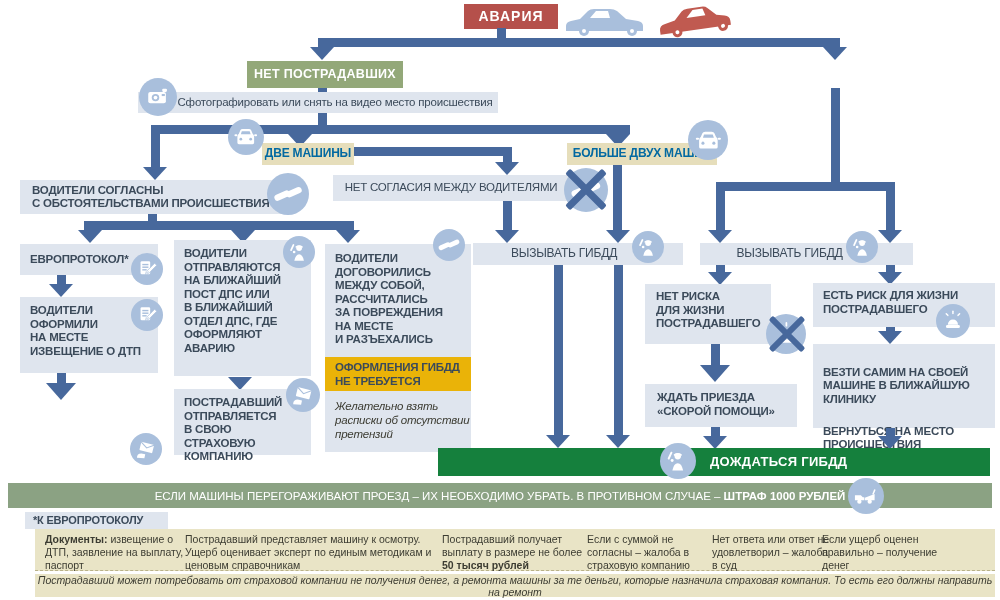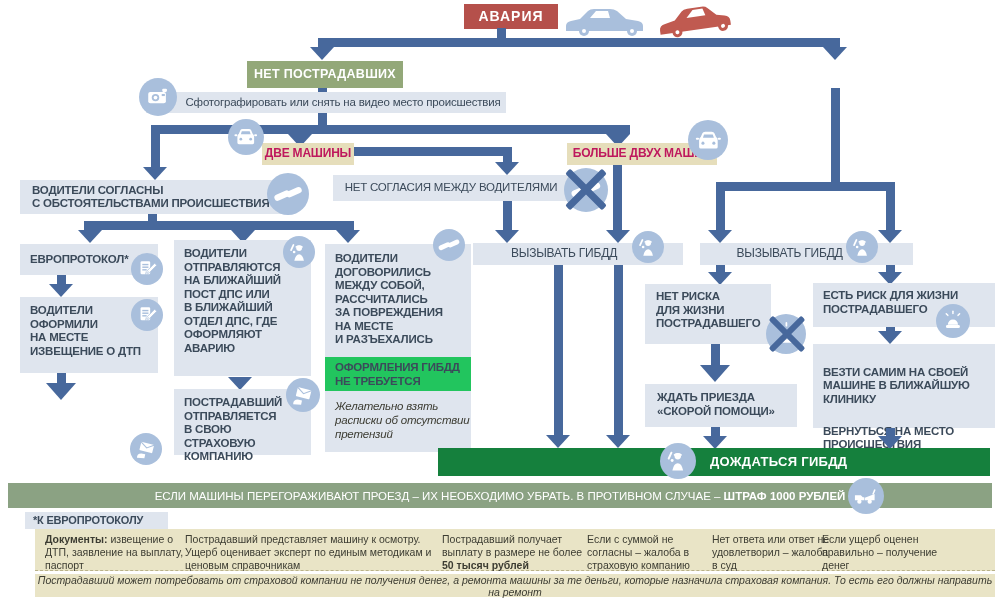--- a/index.html
+++ b/index.html
@@ -5,23 +5,23 @@
   html,body{margin:0;padding:0;background:#fff;}
   #wrap{position:relative;width:1000px;height:600px;background:#fff;overflow:hidden;
         font-family:"Liberation Sans","DejaVu Sans",sans-serif;color:#3b4a5a;}
   .abs{position:absolute;box-sizing:border-box;}
   
   .bx{position:absolute;box-sizing:border-box;background:#dfe5ee;color:#3b4a5a;
       font-weight:700;font-size:11.5px;line-height:13.5px;letter-spacing:-0.2px;
       white-space:pre-line;padding:7px 10px;}
   .ctr{display:flex;align-items:center;justify-content:center;padding:0;text-align:center;}
   .gbox{background:#93a879;color:#fff;font-size:12.5px;letter-spacing:.3px;}
-  .ybox{background:#e6debb;color:#be185d;font-size:12px;}
+  .ybox{background:#e6debb;color:#0369a1;font-size:12px;}
   .rbox{background:#b5504b;color:#fff;font-size:14px;letter-spacing:1px;}
-  .band{background:#22c55e;}
+  .band{background:#eab308;}
   .blue-bar{background:#15803d;color:#fff;}
   .green-bar{background:#8ba283;color:#fff;font-weight:400;font-size:11.5px;}
   .beige{background:#e9e4c6;}
   
   .vl,.hl{position:absolute;background:#47689c;}
   .ah{position:absolute;width:0;height:0;border-left:12px solid transparent;
       border-right:12px solid transparent;border-top:13px solid #47689c;}
   .ahb{border-left-width:15px;border-right-width:15px;border-top-width:17px;}
   
   .icn{position:absolute;border-radius:50%;background:#a9bfdc;display:flex;
@@ -64,21 +64,21 @@
 
   <div class="vl" style="left:497px;top:28px;width:9px;height:12px;"></div>
   <div class="hl" style="left:318px;top:38px;width:522px;height:9px;"></div>
   <div class="ah" style="left:310px;top:47px;"></div>
   <div class="ah" style="left:823px;top:47px;"></div>
 
   <div class="bx gbox ctr abs" style="left:247px;top:61px;width:156px;height:27px;">НЕТ ПОСТРАДАВШИХ</div>
 
   <div class="vl" style="left:318px;top:88px;width:9px;height:37px;"></div>
 
-  <div class="bx ctr" style="left:146px;top:92px;width:360px;height:21px;font-weight:400;font-size:11.5px;padding-left:34px;">Сфотографировать или снять на видео место происшествия</div>
+  <div class="bx ctr" style="left:138px;top:92px;width:360px;height:21px;font-weight:400;font-size:11.5px;padding-left:34px;">Сфотографировать или снять на видео место происшествия</div>
   <div class="icn" style="left:139px;top:78px;width:38px;height:38px;">
     <svg viewBox="0 0 30 30">
       <rect x="6" y="10.5" width="17" height="11" rx="2" fill="#fff"></rect>
       <rect x="19.5" y="7.5" width="4.5" height="3" rx="1" fill="#fff"></rect>
       <circle cx="13" cy="16" r="3.6" fill="#a9bfdc"></circle>
         <circle cx="13" cy="16" r="1.8" fill="#fff"></circle>
       <rect x="19" y="12.5" width="3" height="2" fill="#a9bfdc"></rect>
     </svg>
   </div>
 

